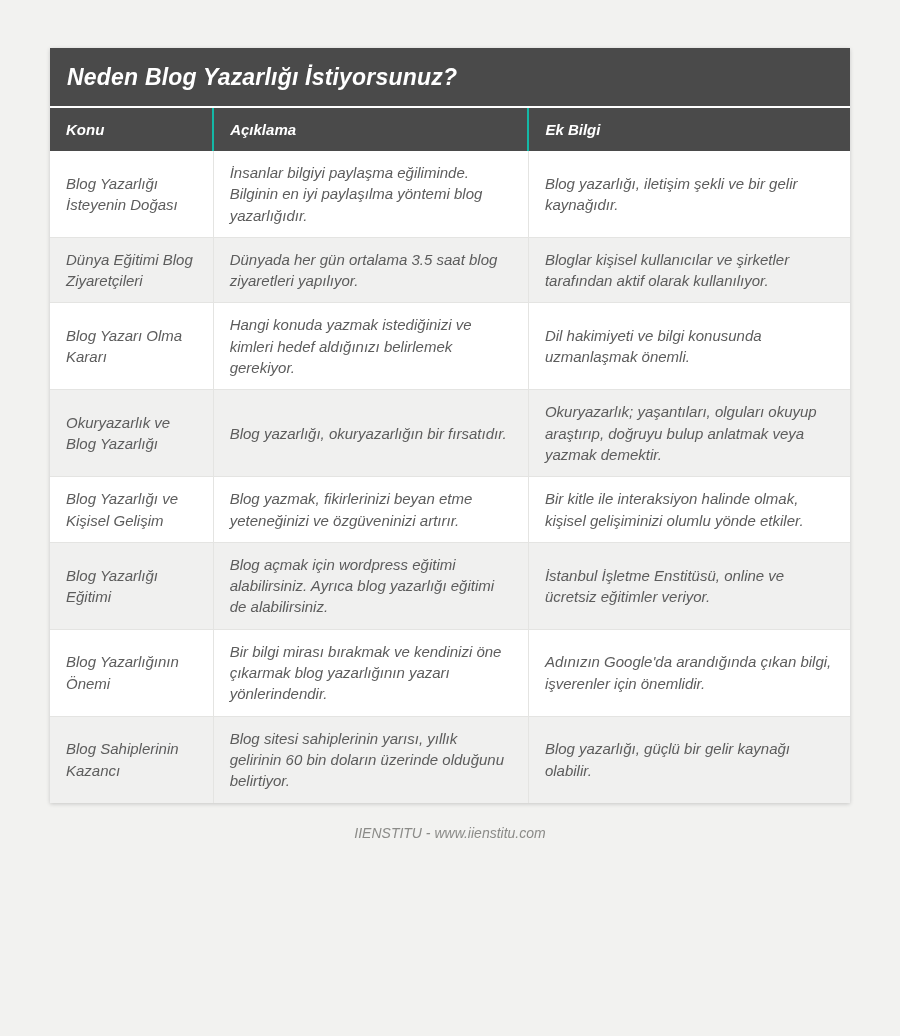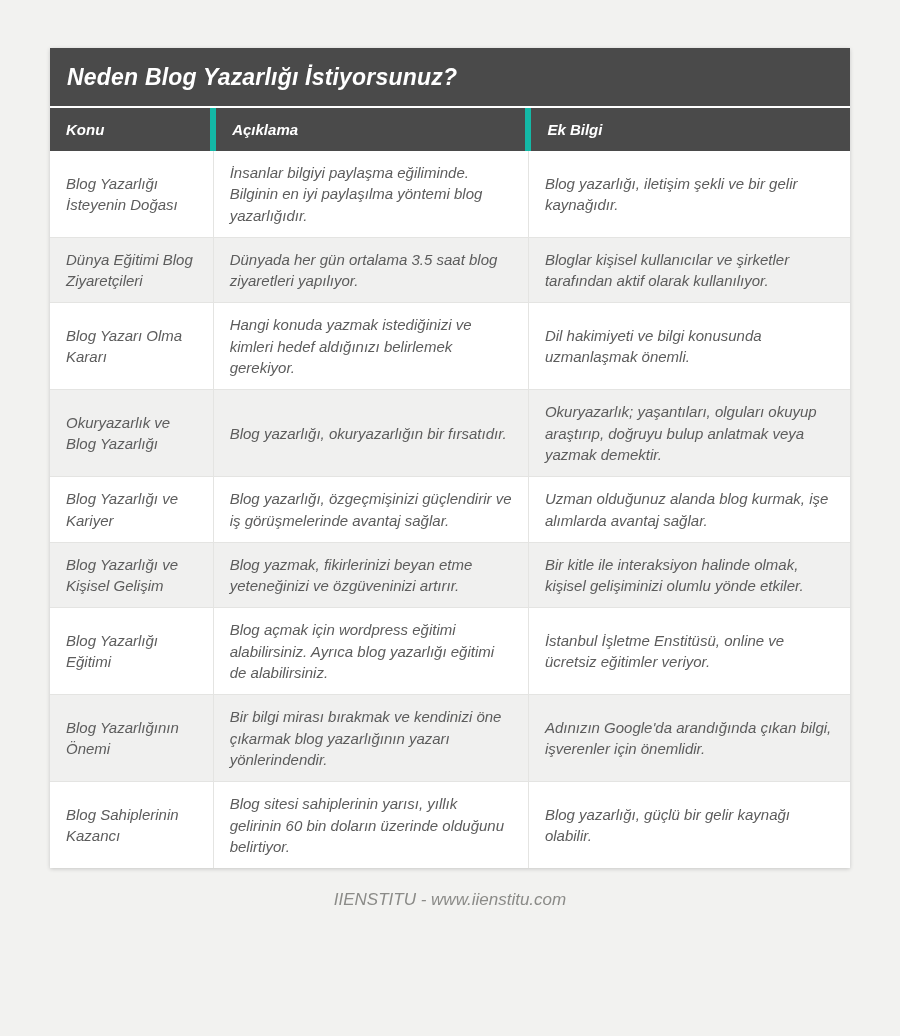--- a/index.html
+++ b/index.html
@@ -43,40 +43,40 @@
   col.c-konu     { width: 20.4%; }
   col.c-aciklama { width: 39.4%; }
   col.c-ekbilgi  { width: 40.2%; }
   thead th {
     background: var(--dark-bg);
     color: var(--header-text);
     font-size: 15px;
     font-weight: bold;
     text-align: left;
     padding: 13px 16px;
-    border-left: 6px solid #14b8a6;
+    border-left: 2px solid #14b8a6;
   }
   thead th:first-child { border-left: none; }
   tbody td {
     font-size: 15px;
     line-height: 1.42;
     color: var(--body-text);
     vertical-align: middle;
     padding: 11px 16px;
     border-left: 1px solid var(--border-color);
     border-top: 1px solid var(--border-color);
   }
   tbody td:first-child { border-left: none; }
   tbody tr:first-child td { border-top: none; }
   tbody tr:nth-child(even) td { background: var(--row-alt-bg); }
   tbody tr:nth-child(odd) td  { background: var(--card-bg); }
   .footer {
     text-align: center;
     color: var(--footer-text);
-    font-size: 17px;
+    font-size: 14px;
     padding: 22px 0 0 0;
   }
 </style>
 </head>
 <body>
 
 <div class="card">
   <div class="title-bar">Neden Blog Yazarlığı İstiyorsunuz?</div>
 
   <table>
@@ -107,25 +107,20 @@
           <td>Blog Yazarı Olma Kararı</td>
           <td>Hangi konuda yazmak istediğinizi ve kimleri hedef aldığınızı belirlemek gerekiyor.</td>
           <td>Dil hakimiyeti ve bilgi konusunda uzmanlaşmak önemli.</td>
         </tr>
         <tr>
           <td>Okuryazarlık ve Blog Yazarlığı</td>
           <td>Blog yazarlığı, okuryazarlığın bir fırsatıdır.</td>
           <td>Okuryazarlık; yaşantıları, olguları okuyup araştırıp, doğruyu bulup anlatmak veya yazmak demektir.</td>
         </tr>
         <tr>
-          <td>Blog Yazarlığı ve Kariyer</td>
-          <td>Blog yazarlığı, özgeçmişinizi güçlendirir ve iş görüşmelerinde avantaj sağlar.</td>
-          <td>Uzman olduğunuz alanda blog kurmak, işe alımlarda avantaj sağlar.</td>
-        </tr>
-        <tr>
           <td>Blog Yazarlığı ve Kişisel Gelişim</td>
           <td>Blog yazmak, fikirlerinizi beyan etme yeteneğinizi ve özgüveninizi artırır.</td>
           <td>Bir kitle ile interaksiyon halinde olmak, kişisel gelişiminizi olumlu yönde etkiler.</td>
         </tr>
         <tr>
           <td>Blog Yazarlığı Eğitimi</td>
           <td>Blog açmak için wordpress eğitimi alabilirsiniz. Ayrıca blog yazarlığı eğitimi de alabilirsiniz.</td>
           <td>İstanbul İşletme Enstitüsü, online ve ücretsiz eğitimler veriyor.</td>
         </tr>
         <tr>

